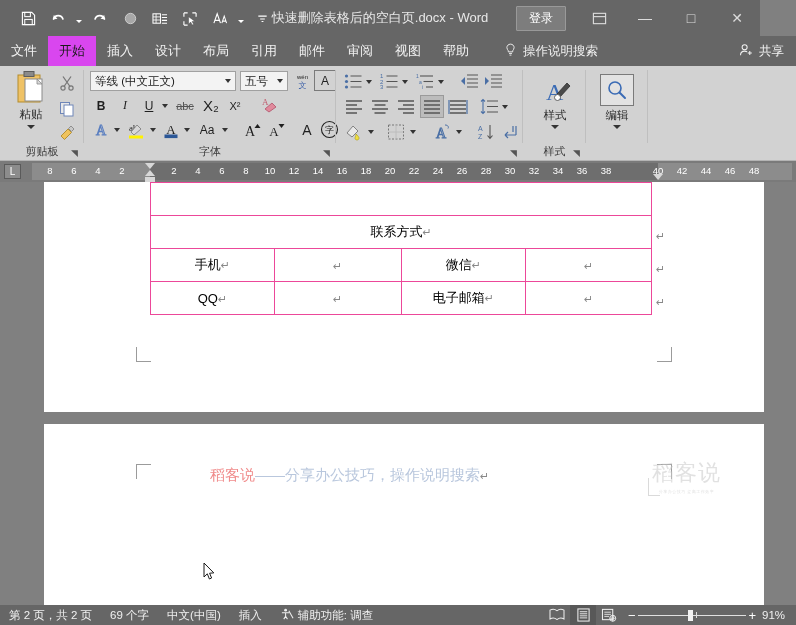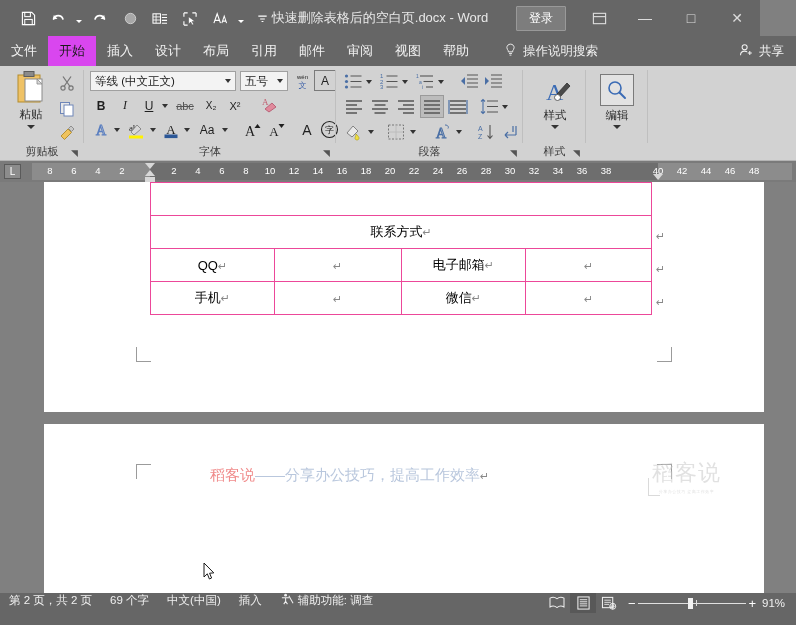--- a/index.html
+++ b/index.html
@@ -218,22 +218,22 @@
     border-left: 1.5px solid #bdbdbd; border-bottom: 1.5px solid #bdbdbd;
   }
   .wm-bottom {
     position: absolute; right: 30px; bottom: -6px;
     font-size: 34px; color: #929292; font-weight: bold; opacity: 0.55;
     letter-spacing: 4px; white-space: nowrap;
   }
 
   
   .statusbar {
-    position: absolute; bottom: 0; left: 0; width: 796px; height: 32px;
-    background: #666666; display: flex; align-items: flex-start;
+    position: absolute; bottom: 0; left: 0; width: 796px; height: 20px;
+    background: #666666; display: flex; align-items: center;
     color: #f0f0f0; font-size: 11.5px;
   }
   .sb-item { padding: 0 9px; display: flex; align-items: center; gap: 4px; }
   .sb-right { position: absolute; right: 0; top: 0; height: 20px;
               display: flex; align-items: center; }
   .viewbtn { width: 26px; height: 20px; display: flex; align-items: center; justify-content: center; }
   .viewbtn.on { background: #585858; }
   .zoomslider {
     position: relative; width: 128px; height: 20px; display: flex; align-items: center;
     margin: 0 6px;
@@ -413,21 +413,21 @@
       </div>
       <div class="rb box" style="left:230px;top:4px;">A</div>
 
       <div class="rb" style="left:6px;top:29px;font-weight:bold;">B</div>
       <div class="rb" style="left:30px;top:29px;font-style:italic;font-family:'Liberation Serif',serif;">I</div>
       <div class="rb" style="left:54px;top:29px;text-decoration:underline;">U</div>
       <div class="dd-caret" style="left:76px;top:29px;">
           <i></i>
         </div>
       <div class="rb" style="left:88px;top:29px;width:26px;font-size:11px;text-decoration:line-through;color:#555;">abc</div>
-      <div class="rb" style="left:116px;top:29px;font-size:10px;">X₂</div>
+      <div class="rb" style="left:116px;top:29px;font-size:15px;">X₂</div>
       <div class="rb" style="left:140px;top:29px;font-size:11px;">X²</div>
       <div class="rb" style="left:172px;top:28px;width:24px;">
         <svg width="19" height="18" viewBox="0 0 19 18">
             <text x="3" y="9" font-size="9" fill="#c05b6e" font-family="'Liberation Serif',serif">A</text>
             <path d="M6 13 L13 7 L17 11 L10 16 z" fill="#e08a9c" stroke="#b05068" stroke-width="0.8"></path>
           </svg>
       </div>
 
       <div class="rb" style="left:6px;top:53px;color:#5b7fc0;">
         <svg width="18" height="18" viewBox="0 0 18 18">
@@ -604,21 +604,20 @@
             <text x="2" y="16" font-size="7" fill="#4a6fa5" font-family="'Liberation Sans',sans-serif">Z</text>
             <path d="M14 2v13M11.5 12.5l2.5 2.8 2.5-2.8" stroke="#555" stroke-width="1.1" fill="none"></path>
           </svg>
       </div>
       <div class="rb" style="left:164px;top:55px;width:22px;">
         <svg width="19" height="17" viewBox="0 0 19 17">
             <path d="M14 3v9M11 3v6M3 12h11M3 12l3-3M3 12l3 3" stroke="#4a6fa5" stroke-width="1.2" fill="none"></path>
           </svg>
       </div>
 
-      <div class="group-label">段落</div>
       <div class="dlg-launcher" style="right:4px;">◥</div>
       <div class="grp-divider" style="right:0;"></div>
     </div>
 
     <div class="group" style="left:523px;width:63px;">
       <div class="big-btn" style="left:10px;top:10px;">
         <svg width="34" height="32" viewBox="0 0 34 32">
           <text x="8" y="24" font-size="24" fill="#3a6bb5" font-family="'Liberation Serif',serif">A</text>
           <path d="M19 18 L29 7 L32 10 L22 21 z" fill="#4a4a4a" stroke="#2e2e2e" stroke-width="0.8"></path>
           <circle cx="19.5" cy="21.5" r="3" fill="#fff" stroke="#555" stroke-width="0.9"></circle>
@@ -708,63 +707,63 @@
         <tbody>
             <tr>
           <td class="tall" colspan="4"></td>
         </tr>
         <tr>
           <td colspan="4">
             <span>联系方式</span><span class="pil">↵</span>
           </td>
         </tr>
         <tr>
+          <td style="width:124px;">
+            <span>手机</span><span class="pil">↵</span>
+          </td>
+          <td style="width:127px;">
+            <span></span><span class="pil">↵</span>
+          </td>
+          <td style="width:125px;">
+            <span>微信</span><span class="pil">↵</span>
+          </td>
+          <td style="width:126px;">
+            <span></span><span class="pil">↵</span>
+          </td>
+        </tr>
+        <tr>
           <td>
             <span>QQ</span><span class="pil">↵</span>
           </td>
           <td>
             <span></span><span class="pil">↵</span>
           </td>
           <td>
             <span>电子邮箱</span><span class="pil">↵</span>
           </td>
           <td>
             <span></span><span class="pil">↵</span>
           </td>
         </tr>
-        <tr>
-          <td style="width:124px;">
-            <span>手机</span><span class="pil">↵</span>
-          </td>
-          <td style="width:127px;">
-            <span></span><span class="pil">↵</span>
-          </td>
-          <td style="width:125px;">
-            <span>微信</span><span class="pil">↵</span>
-          </td>
-          <td style="width:126px;">
-            <span></span><span class="pil">↵</span>
-          </td>
-        </tr>
       </tbody>
         </table>
       <span class="endmark" style="left:612px;top:48px;">↵</span>
       <span class="endmark" style="left:612px;top:81px;">↵</span>
       <span class="endmark" style="left:612px;top:114px;">↵</span>
 
       <div class="corner bl" style="left:92px;bottom:50px;"></div>
       <div class="corner br" style="right:92px;bottom:50px;"></div>
     </div>
 
     <div class="page page2">
       <div class="corner tl" style="left:92px;top:40px;"></div>
       <div class="corner tr" style="right:92px;top:40px;"></div>
 
       <div class="tagline" style="left:166px;top:42px;">
-        <span class="tag-red">稻客说</span><span class="tag-blue">——分享办公技巧，提高工作效率</span><span class="pil">↵</span>
+        <span class="tag-red">稻客说</span><span class="tag-blue">——分享办公技巧，操作说明搜索</span><span class="pil">↵</span>
       </div>
 
       <div class="logo-wm" style="left:608px;top:34px;">
         <span class="logo-top">稻客说</span>
         <span class="logo-sub">分享办公技巧 提高工作效率</span>
         <div class="logo-corner"></div>
       </div>
 
       <span class="pil" style="position:absolute;left:151px;top:80px;"></span>
     </div>

